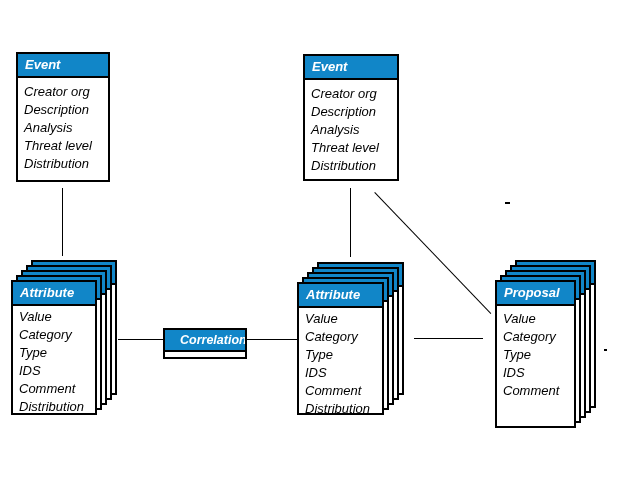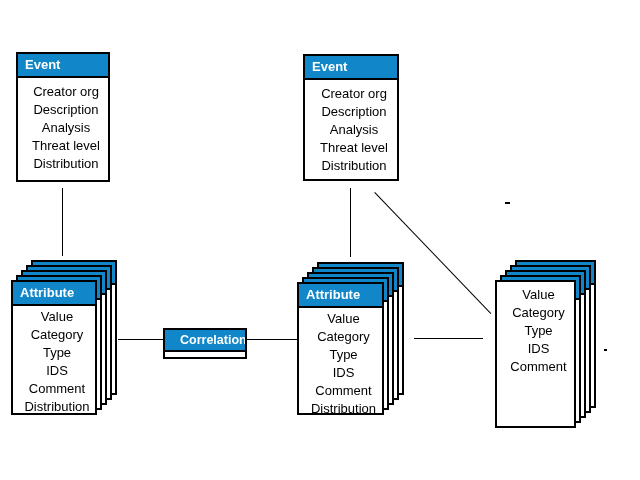--- a/index.html
+++ b/index.html
@@ -6,41 +6,41 @@
   body {
     width: 640px; height: 480px;
     background: #fff;
     font-family: "Liberation Sans", "DejaVu Sans", sans-serif;
     color: #000;
   }
   .canvas {
     position: relative; width: 612px; height: 480px;
     background: var(--canvas-bg, #ffffff);
     overflow: hidden;
+    font-style: italic;
   }
   
   .card {
     position: absolute; box-sizing: border-box;
     background: var(--body-bg, #ffffff);
     border: 2px solid var(--border, #000000);
     z-index: 10;
   }
   .card-header {
     background: var(--header-bg, #1186c8);
     color: var(--header-fg, #ffffff);
     font-weight: bold; font-size: 13px; line-height: 16px;
     padding: 3px 2px 3px 7px;
     border-bottom: 2px solid var(--border, #000000);
     white-space: nowrap; overflow: hidden;
   }
   .card-body {
     font-size: 13px; line-height: 18px;
     padding: 5px 0 0 6px;
     white-space: nowrap;
-    text-align: center;
   }
   .field { height: 18px; }
   
   .stack { position: absolute; z-index: 5; }
   .stack .layer {
     position: absolute; box-sizing: border-box;
     width: 100%; height: 100%;
     background: var(--body-bg, #ffffff);
     border: 2px solid var(--border, #000000);
   }
@@ -179,20 +179,21 @@
     <div class="layer l3">
         <div class="band"></div>
       </div>
     <div class="layer l2">
         <div class="band"></div>
       </div>
     <div class="layer l1">
         <div class="band"></div>
       </div>
     <div class="card front">
+      <div class="card-header">Proposal</div>
       <div class="card-body">
         <div class="field">Value</div>
         <div class="field">Category</div>
         <div class="field">Type</div>
         <div class="field">IDS</div>
         <div class="field">Comment</div>
       </div>
     </div>
   </div>
 

